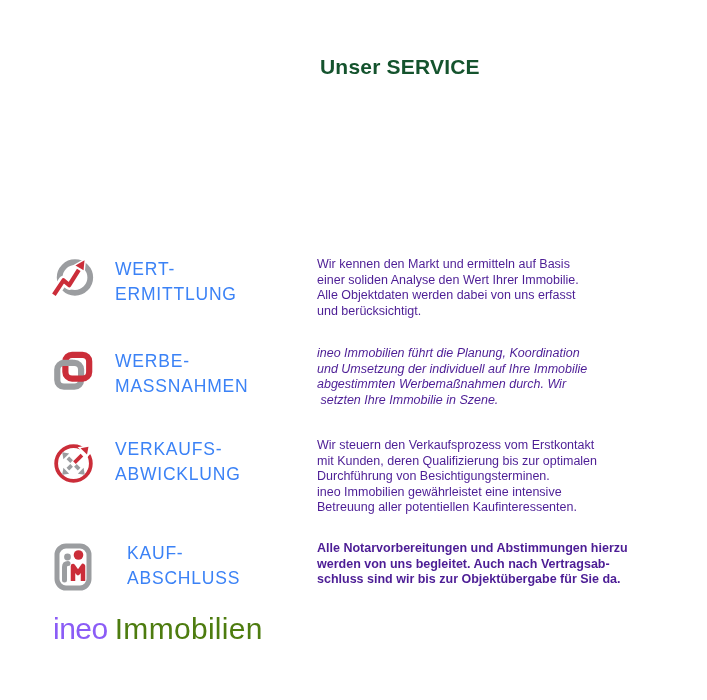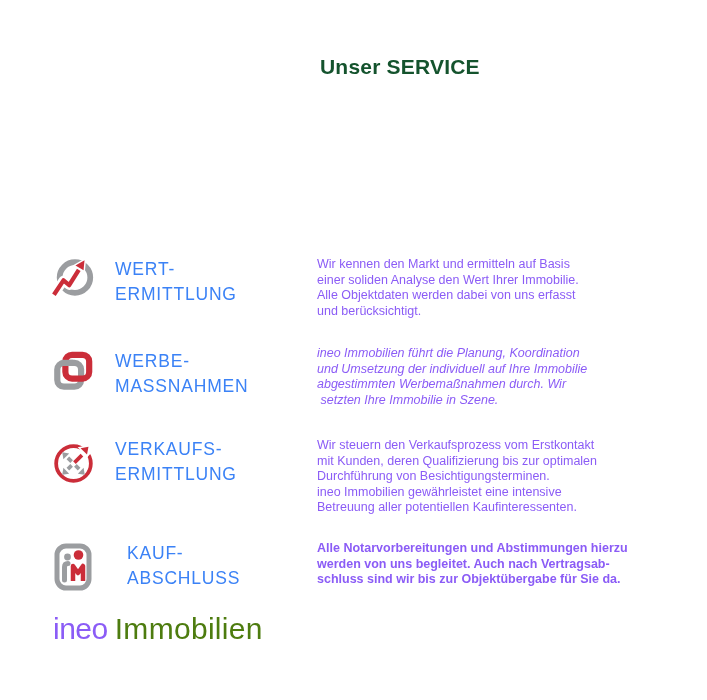--- a/index.html
+++ b/index.html
@@ -40,21 +40,21 @@
     color: #3b82f6;
     letter-spacing: 0.8px;
     white-space: pre-line;
   }
   .section-text {
     position: absolute;
     left: 317px;
     width: 345px;
     font-size: 12.5px;
     line-height: 15.6px;
-    color: #8b5cf6;
+    color: #4c1d95;
     white-space: pre-wrap;
   }
   .icon-box { position: absolute; }
   .logo {
     position: absolute;
     left: 53px;
     top: 613px;
     font-size: 30px;
     line-height: 32px;
     white-space: nowrap;
@@ -123,21 +123,21 @@
         <polygon points="40,6 38.4,14.5 31.5,7.6" fill="#cb2d39"></polygon>
         <line x1="22" y1="22" x2="18" y2="18" stroke="#9b9da0" stroke-width="4"></line>
         <polygon points="12,12 19.4,13.2 13.2,19.4" fill="#9b9da0"></polygon>
         <line x1="22" y1="26" x2="18" y2="30" stroke="#9b9da0" stroke-width="4"></line>
         <polygon points="12,36 13.2,28.6 19.4,34.8" fill="#9b9da0"></polygon>
         <line x1="26" y1="26" x2="30" y2="30" stroke="#9b9da0" stroke-width="4"></line>
         <polygon points="36,36 28.6,34.8 34.8,28.6" fill="#9b9da0"></polygon>
       </svg>
     </div>
     <div class="section-heading" style="top:437px;">VERKAUFS-
-ERMITTLUNG</div>
+ABWICKLUNG</div>
     <div class="section-text" style="top:438px;">Wir steuern den Verkaufsprozess vom Erstkontakt
 mit Kunden, deren Qualifizierung bis zur optimalen
 Durchführung von Besichtigungsterminen.
 ineo Immobilien gewährleistet eine intensive
 Betreuung aller potentiellen Kaufinteressenten.</div>
   </div>
 
   <div>
     <div class="icon-box" style="left:54px; top:543px;">
       <svg width="38" height="48" viewBox="0 0 38 48">

